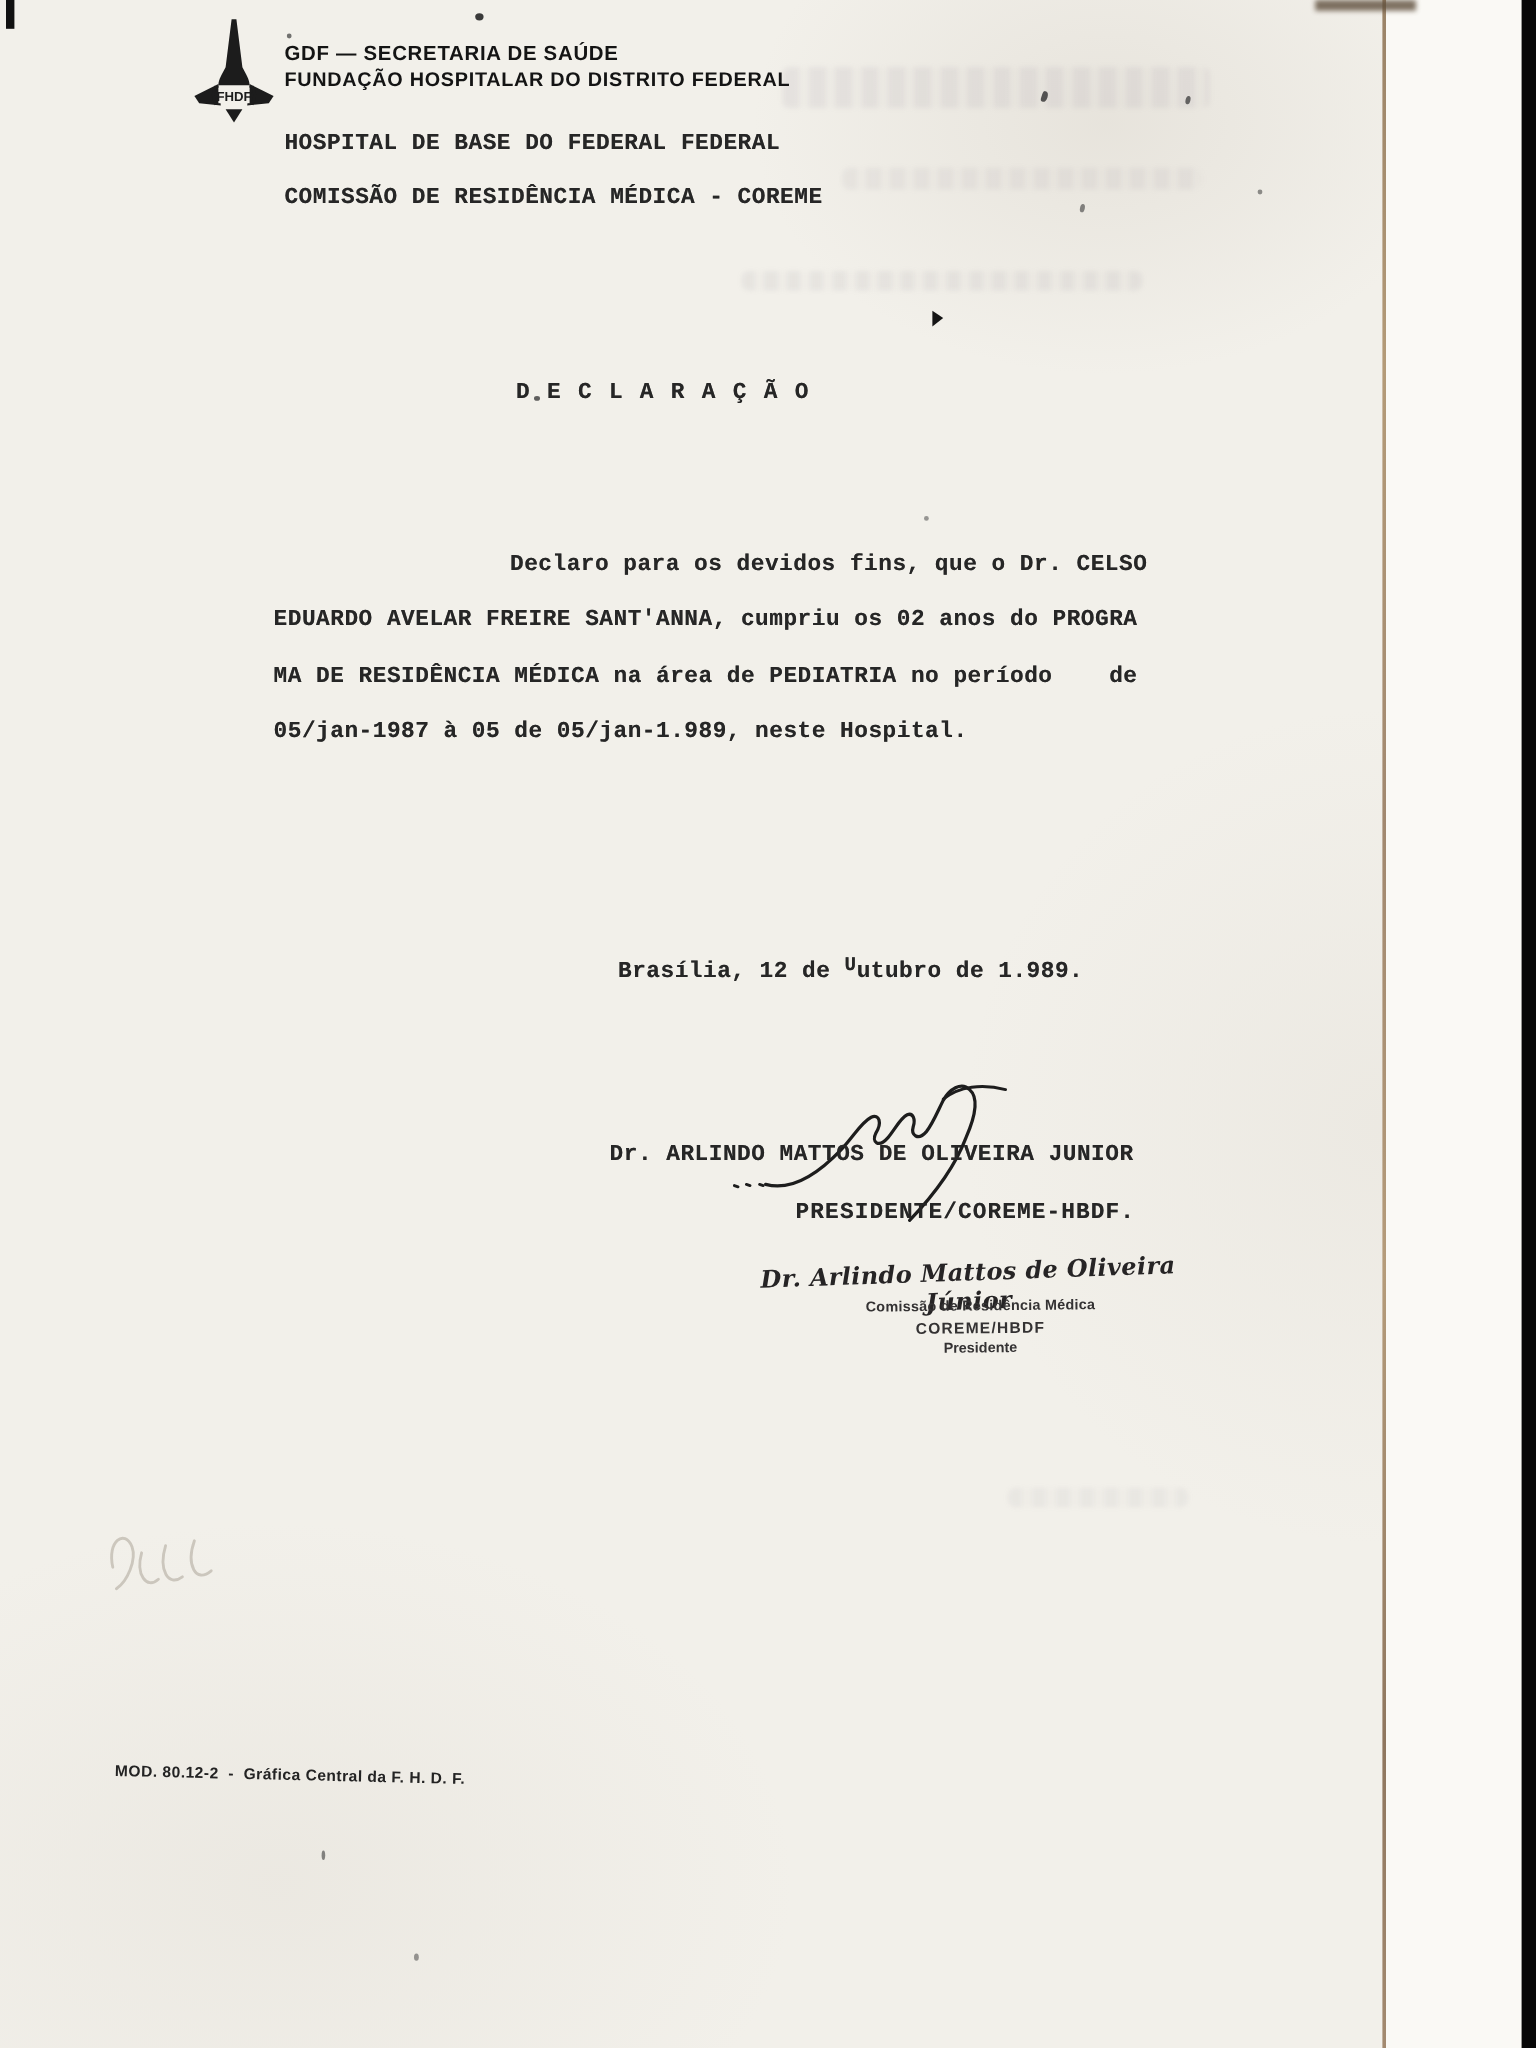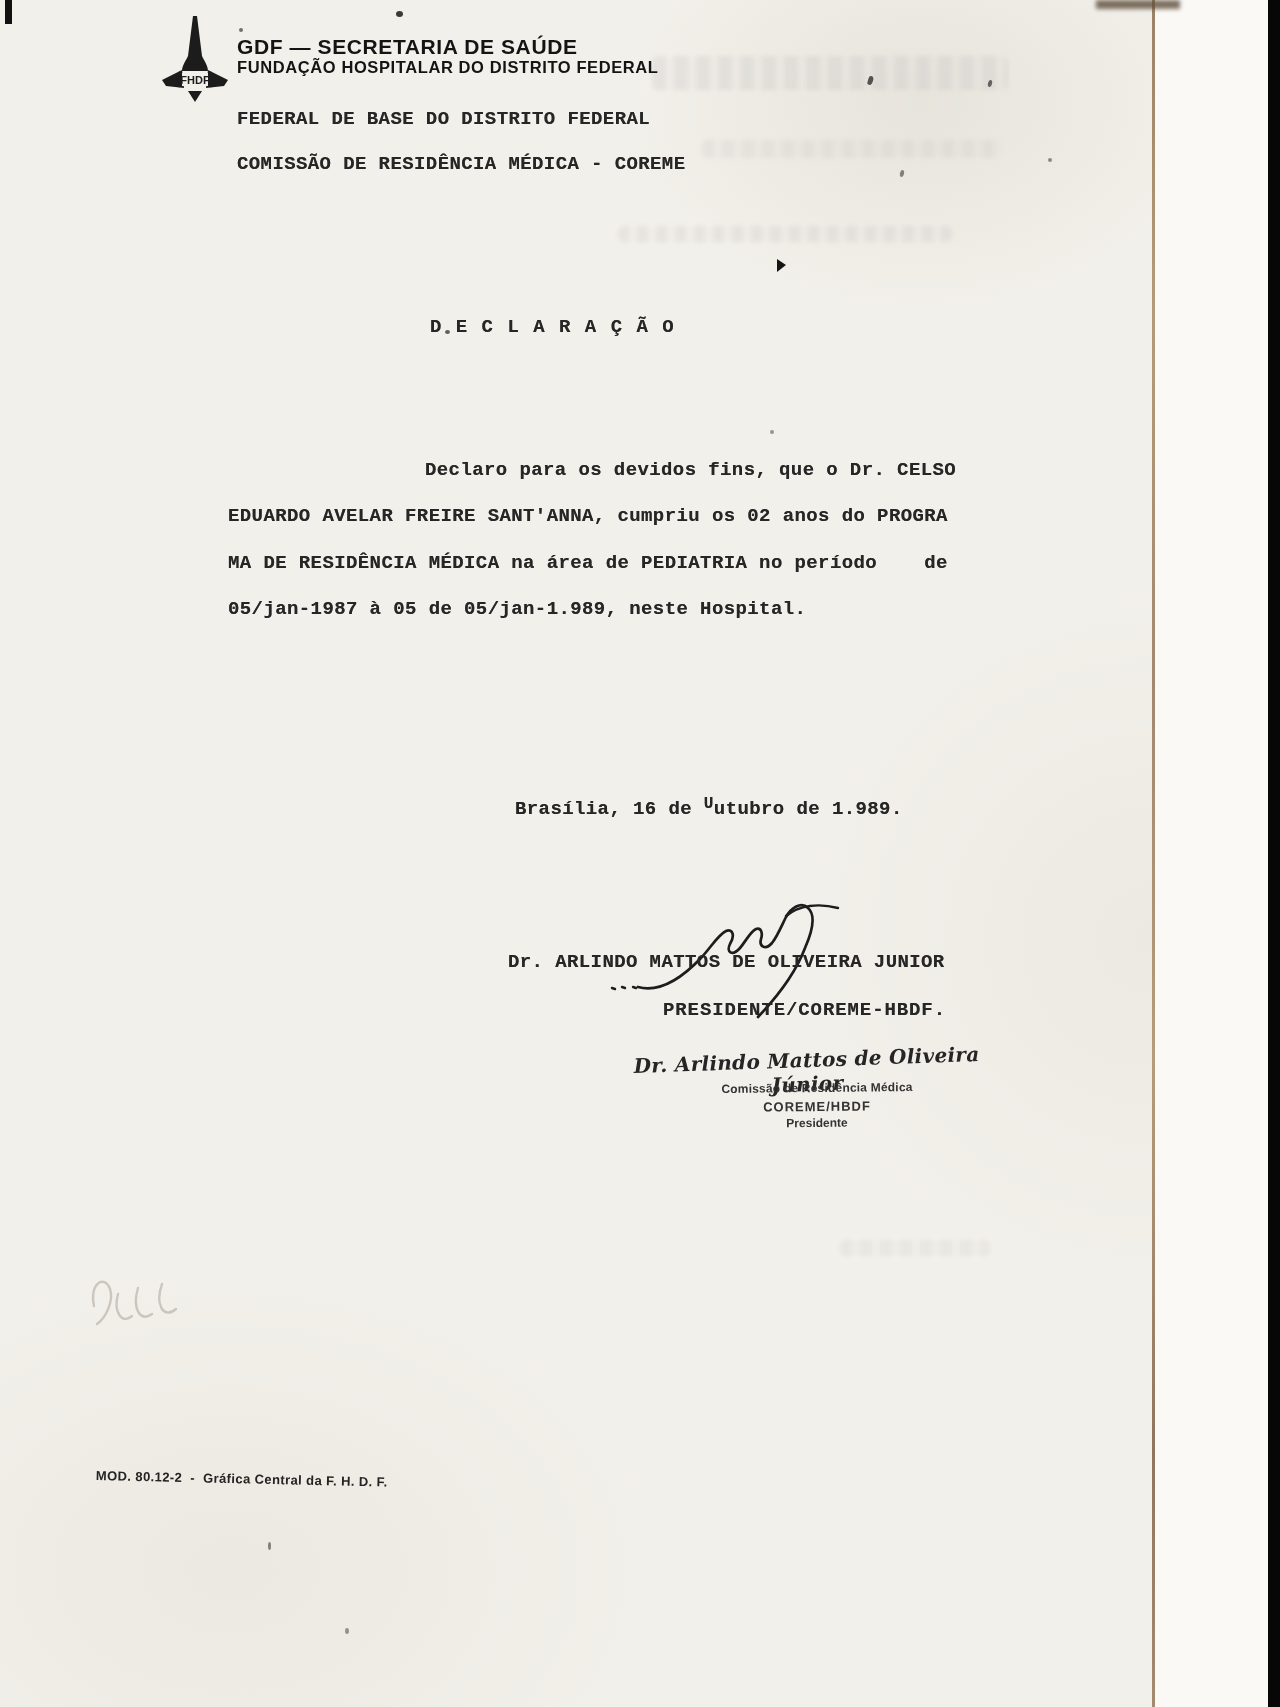--- a/index.html
+++ b/index.html
@@ -41,21 +41,21 @@
   .bl2{left:228px;top:505px;}
   .bl3{left:228px;top:552px;}
   .bl4{left:228px;top:598px;}
   .underline-part{text-underline-offset:4px;}
   .dateline{left:515px;top:793px;}
   .sup-u{vertical-align:6px;font-size:16px;}
   .sig-name{left:508px;top:951px;}
   .sig-role{left:663px;top:999px;letter-spacing:.9px;text-align:right;}
   
   .org{position:absolute;left:237px;color:#141414;font-weight:700;letter-spacing:.6px;}
-  .org1{top:35px;font-size:21px;}
+  .org1{top:35px;font-size:17px;}
   .org2{top:58px;font-size:16.5px;text-align:center;}
   .logo{position:absolute;left:160px;top:14px;width:70px;height:94px;}
   
   .stamp-script{position:absolute;left:612px;top:1048px;width:390px;text-align:center;
     font-family:"DejaVu Serif","Liberation Serif",serif;font-style:italic;font-weight:700;
     font-size:20px;color:#262425;transform:rotate(-2deg);letter-spacing:.3px;}
   .stamp-line{position:absolute;left:652px;width:330px;text-align:center;font-weight:700;
     color:#343233;transform:rotate(-.6deg);}
   .st1{top:1081px;font-size:12px;letter-spacing:.2px;}
   .st2{top:1099px;font-size:13px;letter-spacing:1px;}
@@ -88,31 +88,31 @@
     <path d="M20 58 C17 62 17 68 20 73" stroke="#1c1c1c" stroke-width="2.4" fill="none"></path>
     <path d="M50 58 C53 62 53 68 50 73" stroke="#1c1c1c" stroke-width="2.4" fill="none"></path>
     <rect x="22" y="59" width="26" height="13" fill="#f2f0ea"></rect>
     <text x="35" y="70" text-anchor="middle" font-family="Liberation Sans, sans-serif" font-size="11" font-weight="bold" fill="#1c1c1c">FHDF</text>
     <path d="M28 77 L42 77 L35 88 Z" fill="#1c1c1c"></path>
   </svg>
 
   <div class="org org1">GDF — SECRETARIA DE SAÚDE</div>
   <div class="org org2">FUNDAÇÃO HOSPITALAR DO DISTRITO FEDERAL</div>
 
-  <div class="typed t19 dept1">FEDERAL DE BASE DO DISTRITO FEDERAL</div>
+  <div class="typed t19 dept1">HOSPITAL DE BASE DO FEDERAL FEDERAL</div>
   <div class="typed t19 dept2">COMISSÃO DE RESIDÊNCIA MÉDICA - COREME</div>
 
   <div class="typed t19 title">D E C L A R A Ç Ã O</div>
 
   <div class="typed t19 bl1">Declaro para os devidos fins, que o Dr. CELSO</div>
   <div class="typed t19 bl2"><span>EDUARDO AVELAR FREIRE SANT'ANNA, cumpriu os 02 anos do PROG</span><span class="underline-part">RA</span></div>
   <div class="typed t19 bl3">MA DE RESIDÊNCIA MÉDICA na área de PEDIATRIA no período    de</div>
   <div class="typed t19 bl4">05/jan-1987 à 05 de 05/jan-1.989, neste Hospital.</div>
 
-  <div class="typed t19 dateline"><span>Brasília, 16 de </span><span class="sup-u">U</span><span>utubro de 1.989.</span></div>
+  <div class="typed t19 dateline"><span>Brasília, 12 de </span><span class="sup-u">U</span><span>utubro de 1.989.</span></div>
 
   <svg class="sig-svg" width="260" height="210" viewBox="0 0 260 210">
     <path d="M12 168 l3 1 m7 -2 l3 1 m8 -1 l3 1" stroke="#1d1d1d" stroke-width="2.4" fill="none" stroke-linecap="round"></path>
     <path d="M38 167 C60 173 82 158 101 138 C112 126 118 115 126 111 C133 108 135 116 130 124 C126 132 132 137 140 128 C146 121 150 112 156 109 C161 107 163 113 161 119 C159 126 165 131 172 123 C177 117 181 107 186 97 C191 88 201 81 208 88 C216 95 212 112 205 128 C196 152 178 176 158 197" stroke="#1d1d1d" stroke-width="2.7" fill="none" stroke-linecap="round"></path>
     <path d="M186 96 C199 85 219 83 238 88" stroke="#1d1d1d" stroke-width="2.4" fill="none" stroke-linecap="round"></path>
   </svg>
 
   <div class="typed t19 sig-name">Dr. ARLINDO MATTOS DE OLIVEIRA JUNIOR</div>
   <div class="typed t19 sig-role">PRESIDENTE/COREME-HBDF.</div>
 

